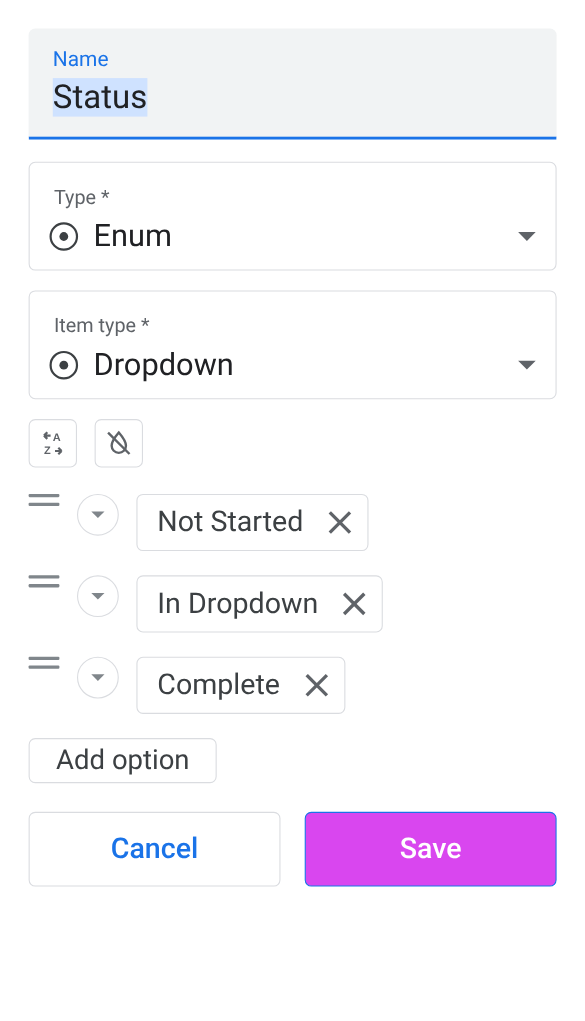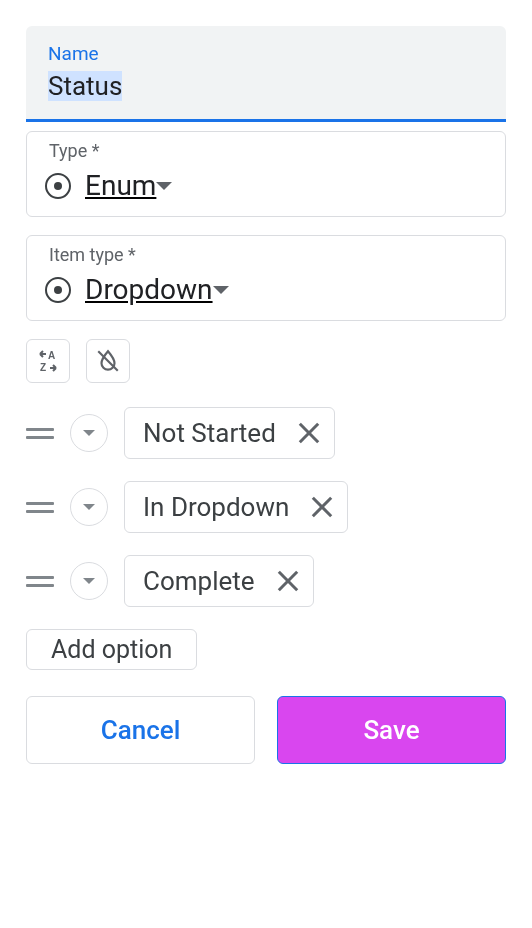--- a/index.html
+++ b/index.html
@@ -13,56 +13,55 @@
       padding: 26px;
       width: 532px;
     }
     
     
     .name-field {
       background: #f1f3f4;
       border-radius: 6px 6px 0 0;
       border-bottom: 3px solid #1a73e8;
       padding: 16px 22px 18px 22px;
-      margin-bottom: 9px;
+      margin-bottom: 20px;
     }
     .name-label {
       color: #1a73e8;
       font-size: 19px;
       font-weight: 400;
       margin-bottom: 6px;
     }
     .name-value {
-      font-size: 26px;
+      font-size: 30px;
       color: #202124;
       display: inline-block;
     }
     .name-value.highlighted {
       background: #cfe2ff;
     }
     
     
     .select-field {
       border: 1px solid #dadce0;
       border-radius: 6px;
-      padding: 4px 18px 14px 18px;
+      padding: 17px 18px 14px 18px;
       margin-bottom: 18px;
       position: relative;
     }
     .select-label {
       color: #5f6368;
       font-size: 18px;
       padding: 4px 0 2px 4px;
     }
     .select-row {
       display: flex;
       align-items: center;
-      justify-content: flex-start;
+      justify-content: space-between;
       padding-top: 6px;
-      text-decoration: underline;
     }
     .select-left {
       display: flex;
       align-items: center;
       gap: 14px;
     }
     .select-value {
       font-size: 28px;
       color: #202124;
     }
@@ -109,21 +108,20 @@
       background: #fff;
       display: flex;
       align-items: center;
       justify-content: center;
       cursor: pointer;
     }
     
     
     .option-row {
       display: flex;
-      align-items: center;
       gap: 16px;
       margin-bottom: 22px;
     }
     .drag-handle {
       display: flex;
       flex-direction: column;
       gap: 5px;
       width: 28px;
       cursor: grab;
     }

